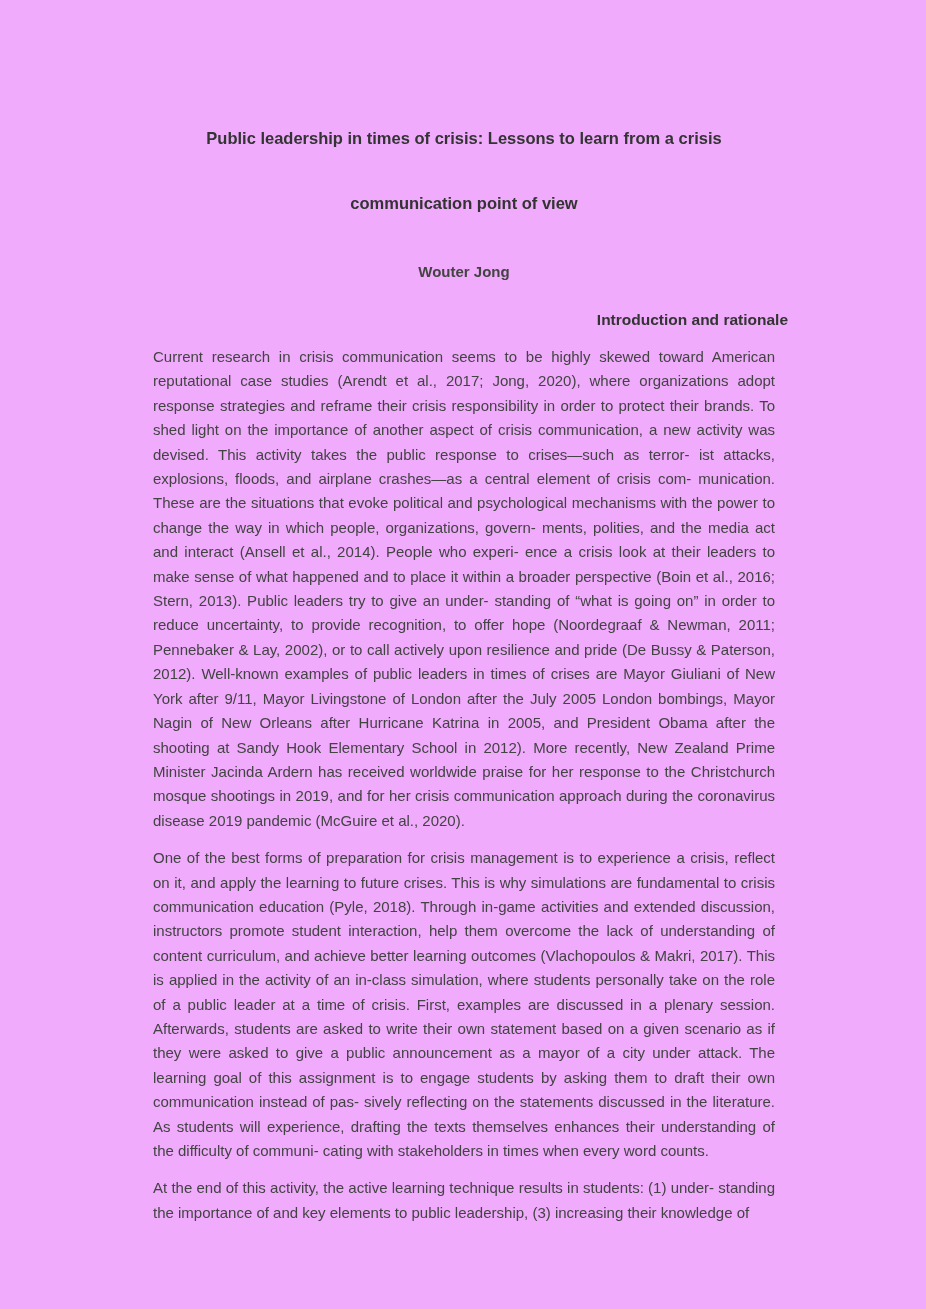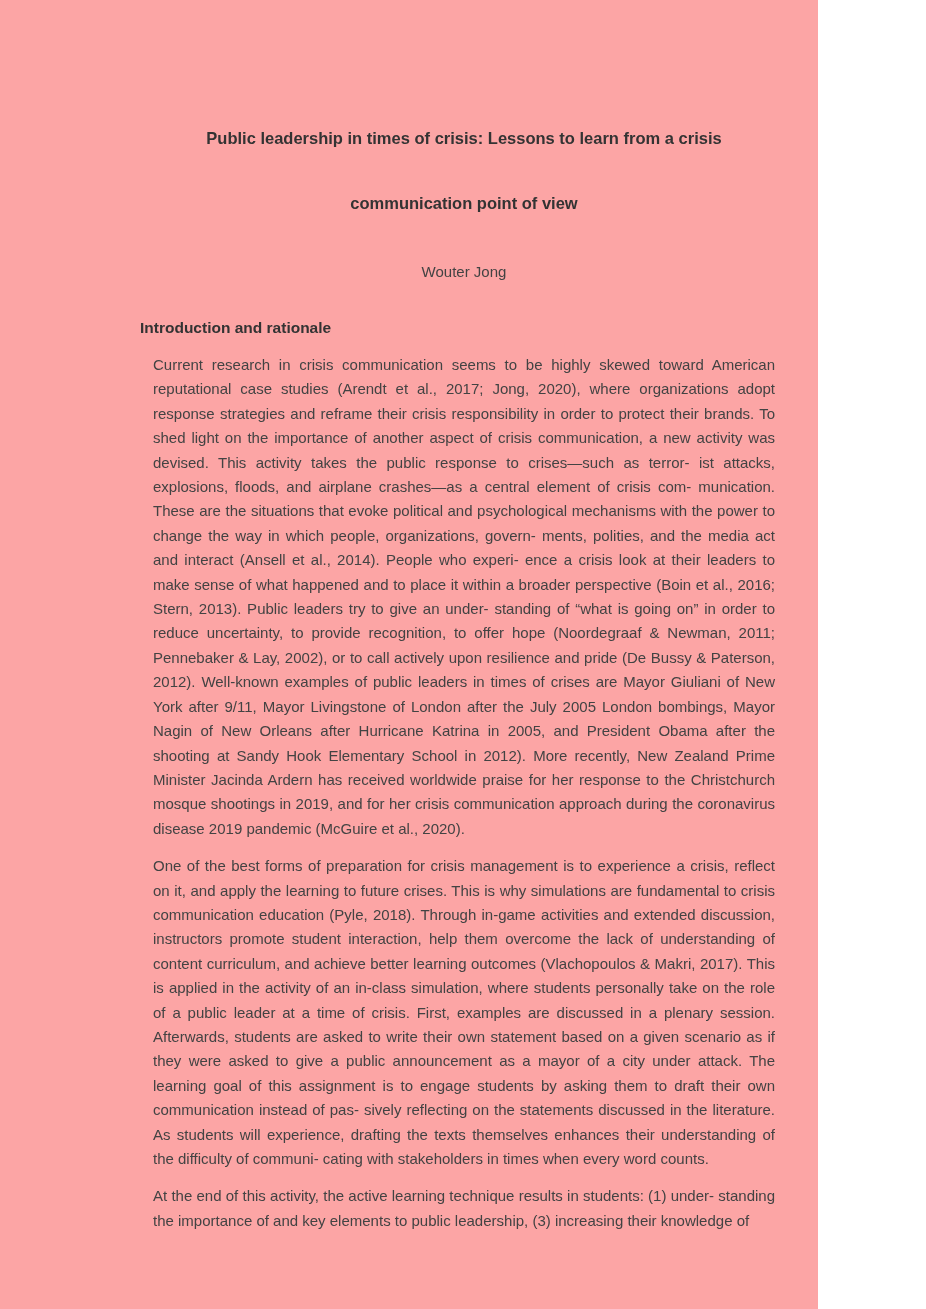--- a/index.html
+++ b/index.html
@@ -2,23 +2,23 @@
 <html><head>
 <meta charset="utf-8">
 <style>
   html, body {
     margin: 0;
     padding: 0;
     background: #ffffff;
   }
   .page {
     position: relative;
-    width: 818px;
+    width: 926px;
     height: 1309px;
-    background: #fca5a5;
+    background: #f0abfc;
     font-family: "Liberation Sans", "DejaVu Sans", sans-serif;
     color: #3b3b3b;
     overflow: hidden;
   }
   .content {
     position: absolute;
     left: 140px;
     top: 0;
     width: 648px;
   }
@@ -35,27 +35,29 @@
   }
   .paper-title .title-line + .title-line {
     margin-top: 41px;
   }
   .author-block {
     margin-top: 44px;
     text-align: center;
     font-size: 15px;
     line-height: 25px;
     color: #434343;
+    font-weight: bold;
   }
   .section-heading {
-    margin-top: 32px;
+    margin-top: 24px;
     font-size: 15.5px;
     font-weight: bold;
     color: #333333;
     line-height: 24px;
+    text-align: right;
   }
   .body-text p {
     margin: 13px;
     font-size: 15px;
     line-height: 24.4px;
     text-align: justify;
     text-justify: inter-word;
     color: #434343;
   }
 </style>

